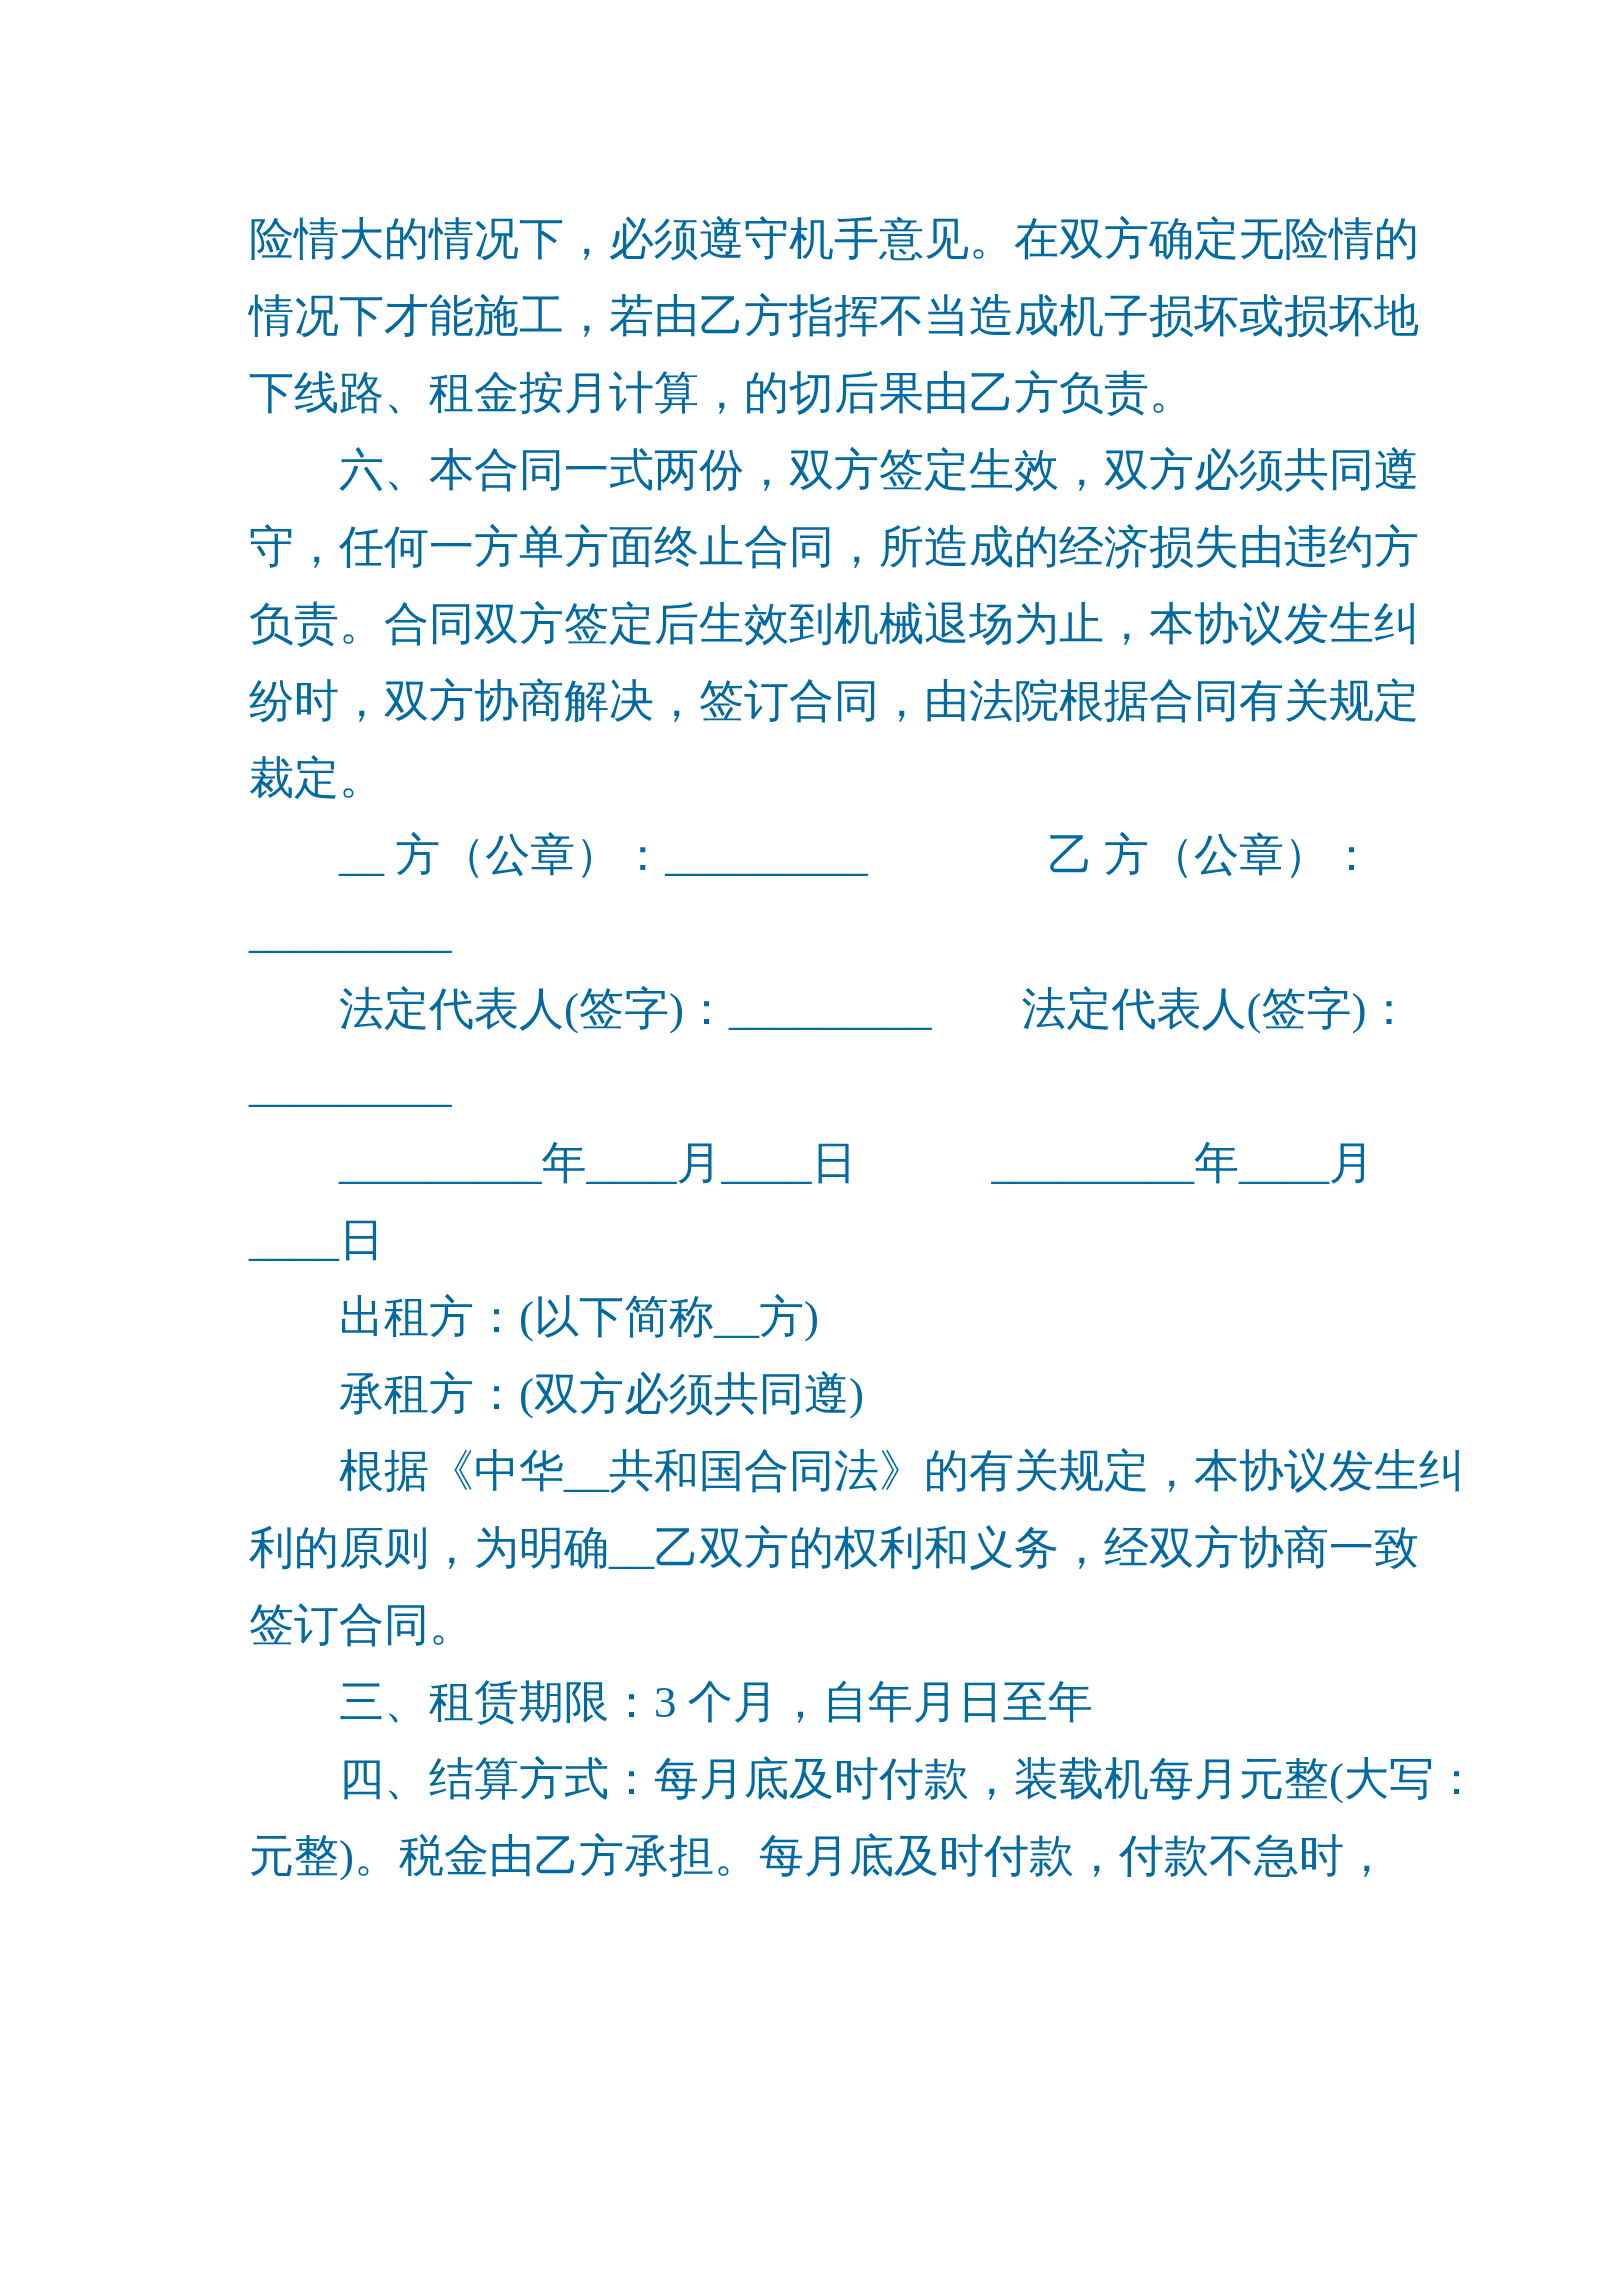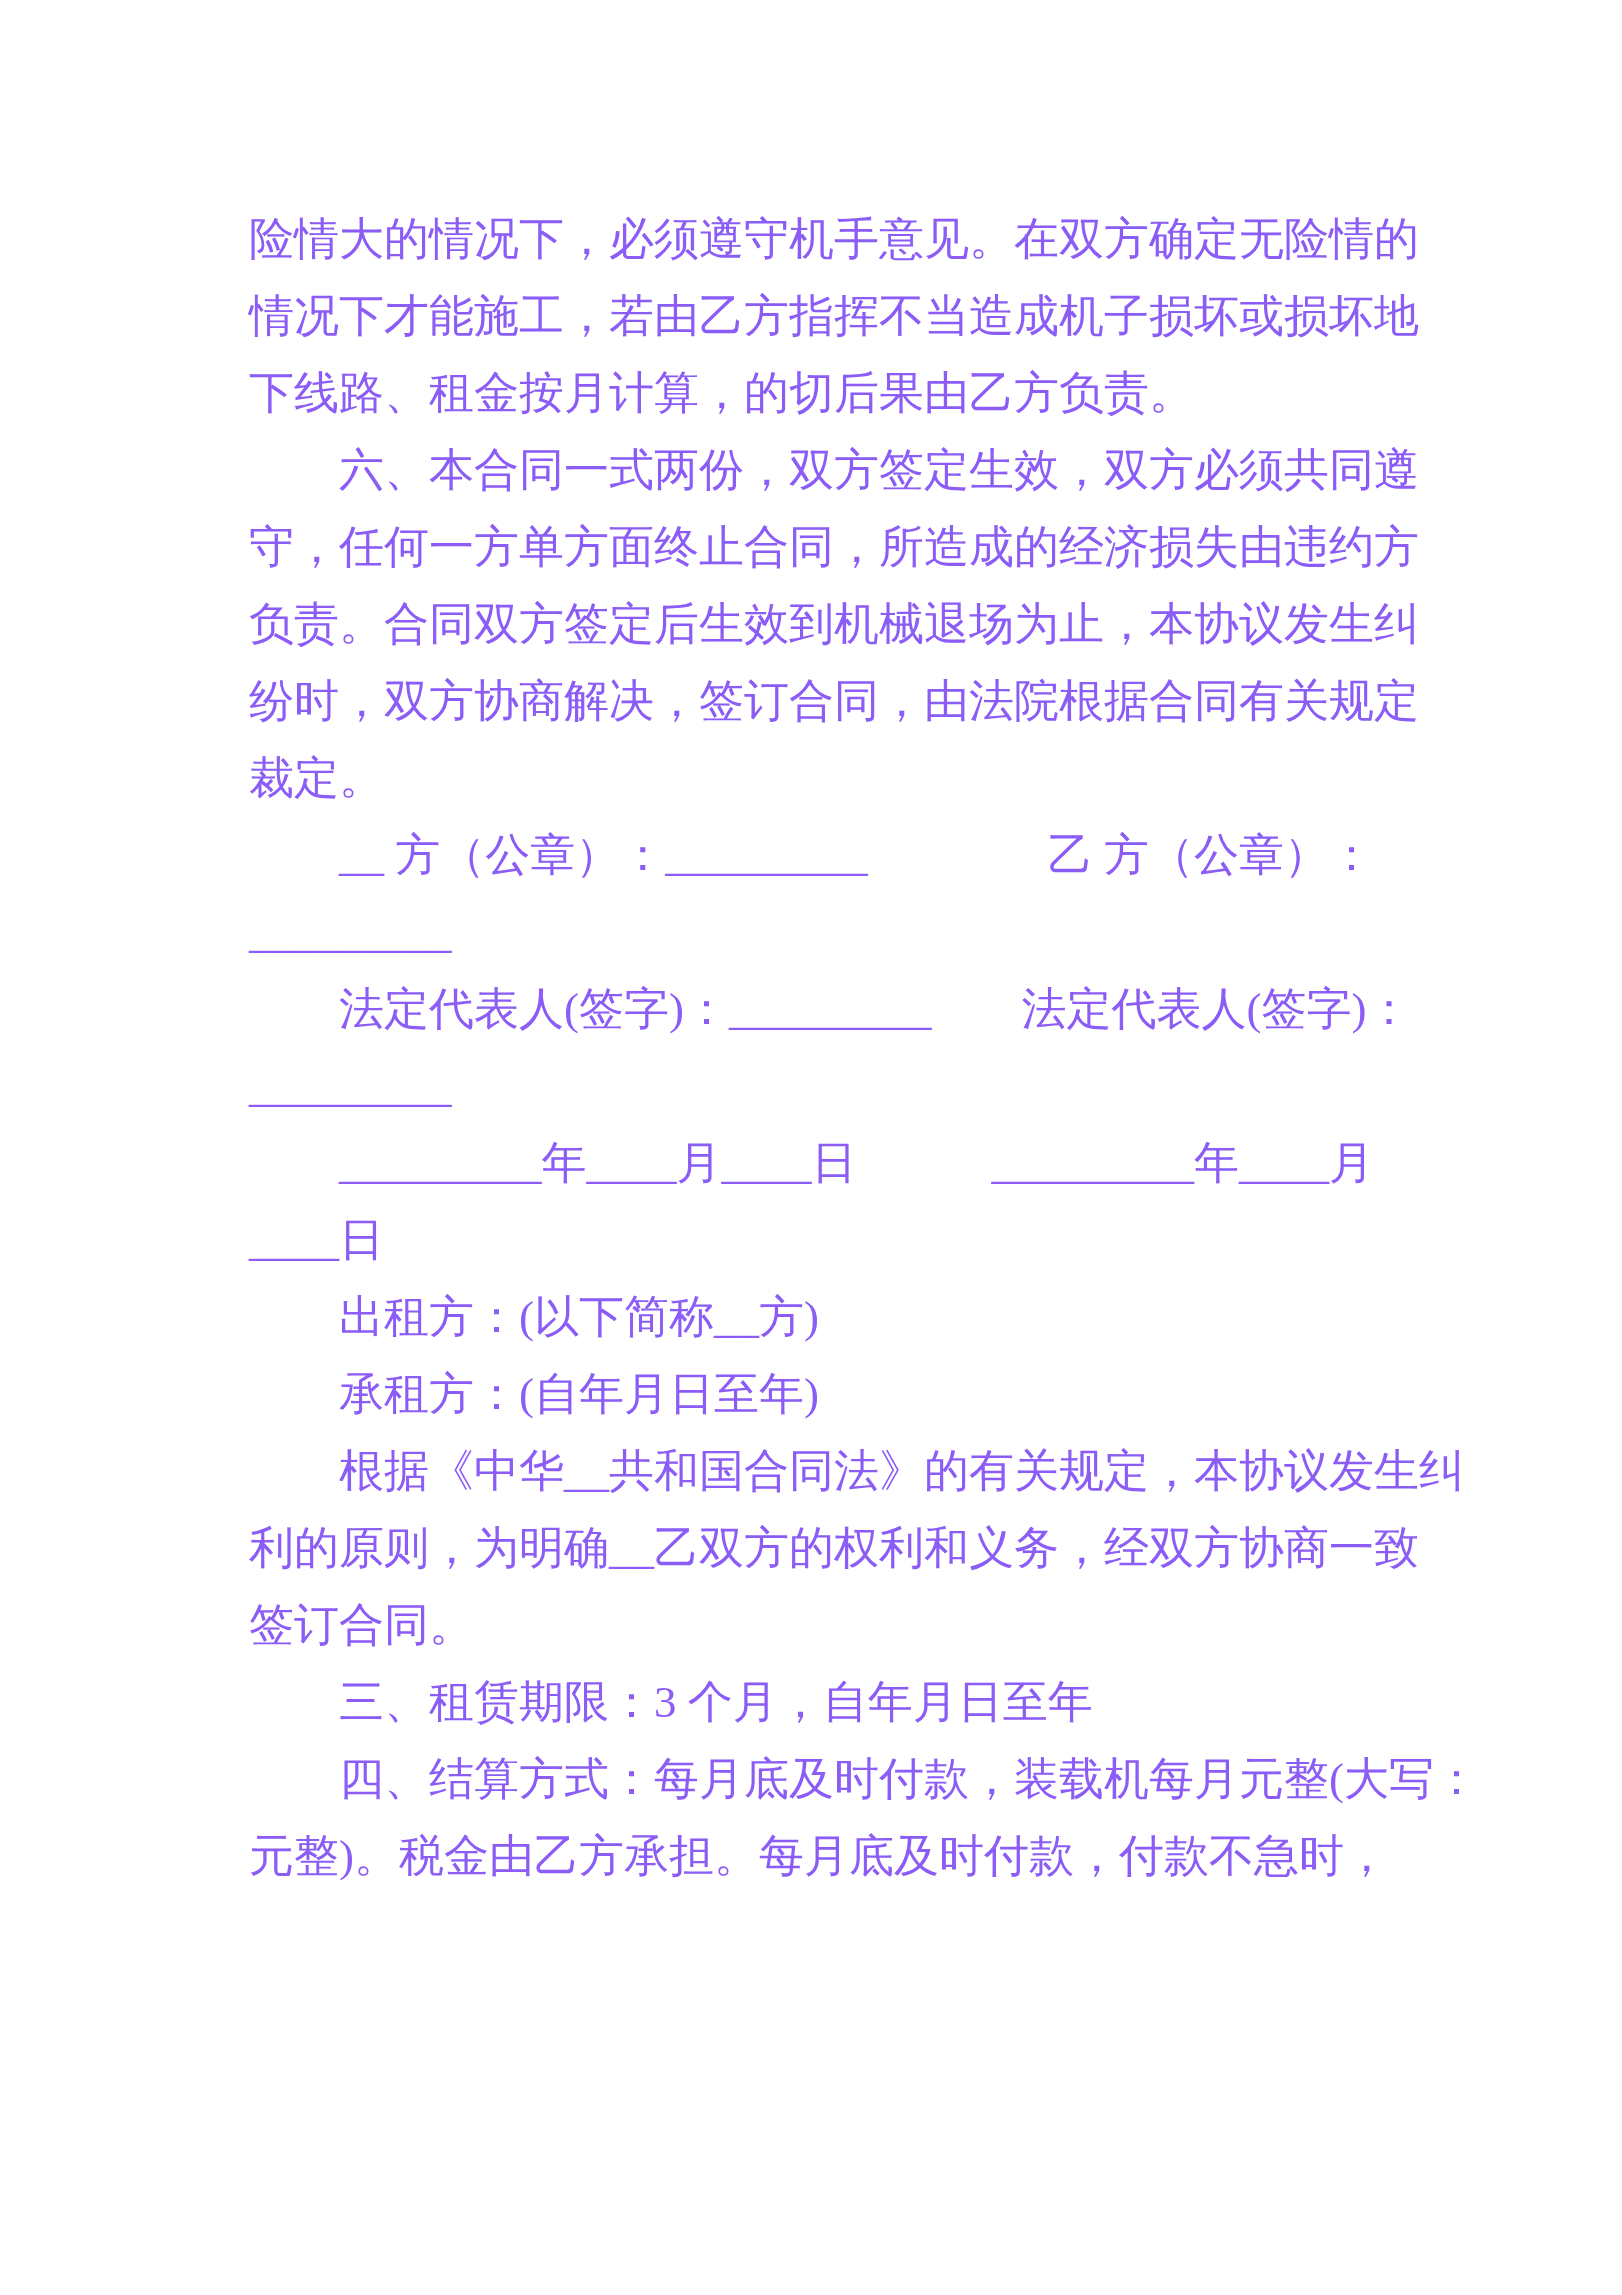--- a/index.html
+++ b/index.html
@@ -5,21 +5,21 @@
   html, body {
     margin: 0;
     padding: 0;
     background: #ffffff;
   }
   .page {
     position: relative;
     width: 1623px;
     height: 2295px;
     background: #ffffff;
-    color: #8b5cf6;
+    color: #0369a1;
     font-family: "Liberation Serif", "DejaVu Serif", serif;
     box-sizing: border-box;
     padding: 201px 143px 0 249px;
     overflow: hidden;
   }
   .doc-line {
     font-size: 45px;
     line-height: 77px;
     height: 77px;
     white-space: pre;
@@ -39,21 +39,21 @@
   <div class="doc-line">负责。合同双方签定后生效到机械退场为止，本协议发生纠</div>
   <div class="doc-line">纷时，双方协商解决，签订合同，由法院根据合同有关规定</div>
   <div class="doc-line">裁定。</div>
   <div class="doc-line">　　__ 方（公章）：_________　　　　乙 方（公章）：</div>
   <div class="doc-line">_________</div>
   <div class="doc-line">　　法定代表人(签字)：_________　　法定代表人(签字)：</div>
   <div class="doc-line">_________</div>
   <div class="doc-line">　　_________年____月____日　　　_________年____月</div>
   <div class="doc-line">____日</div>
   <div class="doc-line">　　出租方：(以下简称__方)</div>
-  <div class="doc-line">　　承租方：(自年月日至年)</div>
+  <div class="doc-line">　　承租方：(双方必须共同遵)</div>
   <div class="doc-line">　　根据《中华__共和国合同法》的有关规定，本协议发生纠</div>
   <div class="doc-line">利的原则，为明确__乙双方的权利和义务，经双方协商一致</div>
   <div class="doc-line">签订合同。</div>
   <div class="doc-line">　　三、租赁期限：3 个月，自年月日至年</div>
   <div class="doc-line">　　四、结算方式：每月底及时付款，装载机每月元整(大写：</div>
   <div class="doc-line">元整)。税金由乙方承担。每月底及时付款，付款不急时，</div>
 </div>
 
 
 </body></html>

